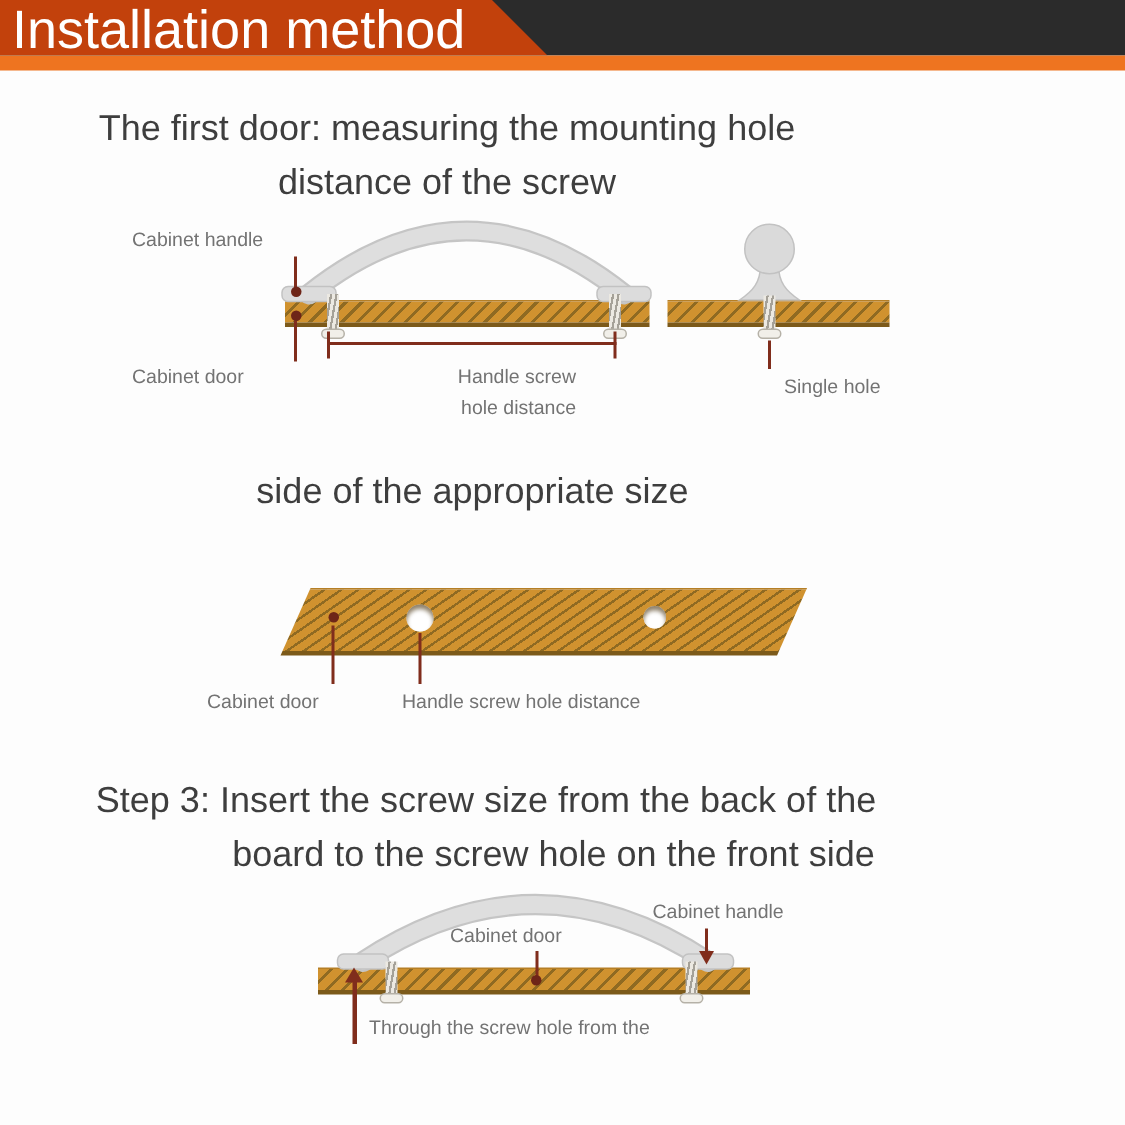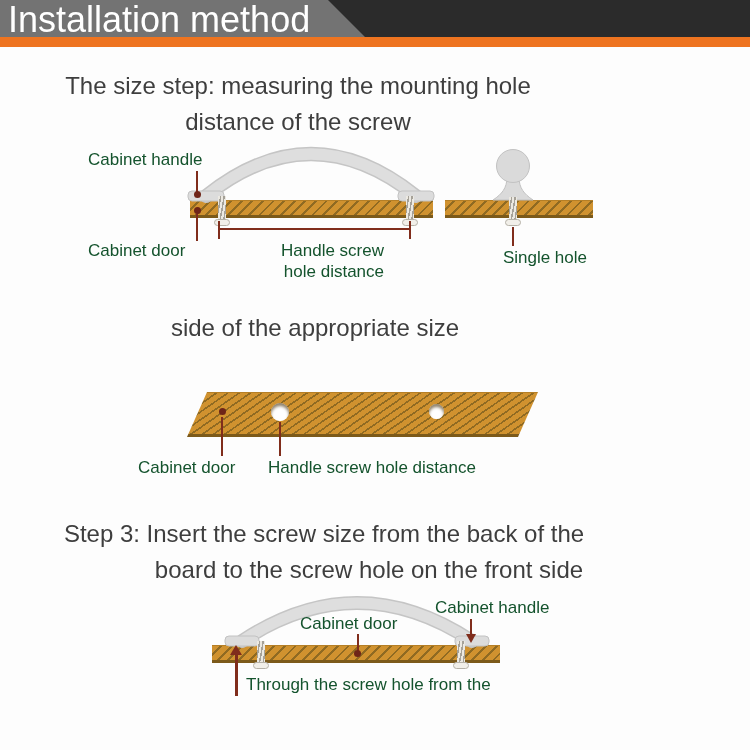--- a/index.html
+++ b/index.html
@@ -5,31 +5,31 @@
   html,body { margin:0; padding:0; background:#ffffff; }
   .canvas {
     position:relative; width:750px; height:750px; overflow:hidden;
     background:#fdfdfd;
     font-family:"Liberation Sans","DejaVu Sans",sans-serif;
   }
   
   .hdr-dark  { position:absolute; left:0; top:0; width:750px; height:37px; background:#2b2b2b; }
   .hdr-strip { position:absolute; left:0; top:37px; width:750px; height:10px; background:#ee7420; }
   .hdr-orange{
-    position:absolute; left:0; top:0; width:420px; height:37px; background:#737373;
+    position:absolute; left:0; top:0; width:420px; height:37px; background:#c2410c;
     -webkit-clip-path:polygon(0 0,328px 0,365px 37px,0 37px);
     clip-path:polygon(0 0,328px 0,365px 37px,0 37px);
   }
   .hdr-title { position:absolute; left:8px; top:0; line-height:39px; font-size:36px; color:#ffffff; white-space:nowrap; }
   
   .heading { position:absolute; text-align:center; color:#3e3e3e; font-size:24px; line-height:36px; }
   .hl2 { position:relative; }
   .s2 .hl2 { left:20px; }
   .s3 .hl2 { left:45px; }
-  .lbl { position:absolute; color:#14532d; font-size:17px; line-height:21px; white-space:nowrap; }
+  .lbl { position:absolute; color:#737373; font-size:13px; line-height:21px; white-space:nowrap; }
   .lbl.center { text-align:right; }
   
   .wood {
     position:absolute; box-sizing:border-box; height:18px;
     background:repeating-linear-gradient(135deg,#d0922f 0 5.5px,#8f6a22 5.5px 7.5px);
     border-top:1px solid #b57f26; border-bottom:3px solid #7c5a1a;
   }
   .skewboard {
     position:absolute; box-sizing:border-box;
     background:repeating-linear-gradient(135deg,#d0922f 0 6px,#8f6a22 6px 8px);
@@ -66,21 +66,21 @@
 
 <div class="canvas">
 
   <div class="hdr-dark"></div>
   <div class="hdr-strip"></div>
   <div class="hdr-orange">
     <div class="hdr-title">Installation method</div>
   </div>
 
   <div class="heading s1" style="left:18px; top:68px; width:560px;">
-    <div>The size step: measuring the mounting hole</div>
+    <div>The first door: measuring the mounting hole</div>
     <div class="hl2">distance of the screw</div>
   </div>
 
   <div class="wood" style="left:190px; top:200px; width:243px;"></div>
   <div class="wood" style="left:445px; top:200px; width:148px;"></div>
 
   <svg style="left:182px; top:146px;" width="262" height="56" viewBox="0 0 262 56">
     <path d="M 24 50 Q 129 -34 234 50" fill="none" stroke="#c5c5c5" stroke-width="14" stroke-linecap="round"></path>
     <path d="M 24 50 Q 129 -34 234 50" fill="none" stroke="#dedede" stroke-width="11" stroke-linecap="round"></path>
     <rect x="6" y="45" width="36" height="10" rx="4" fill="#dcdcdc" stroke="#c2c2c2"></rect>

